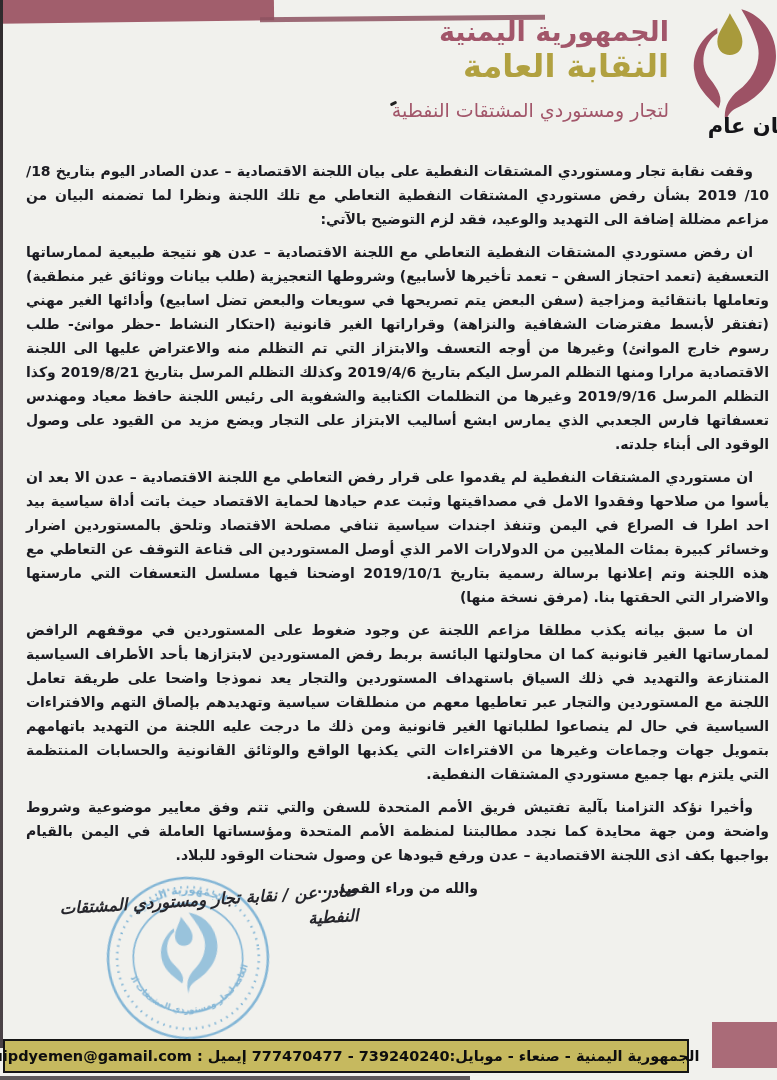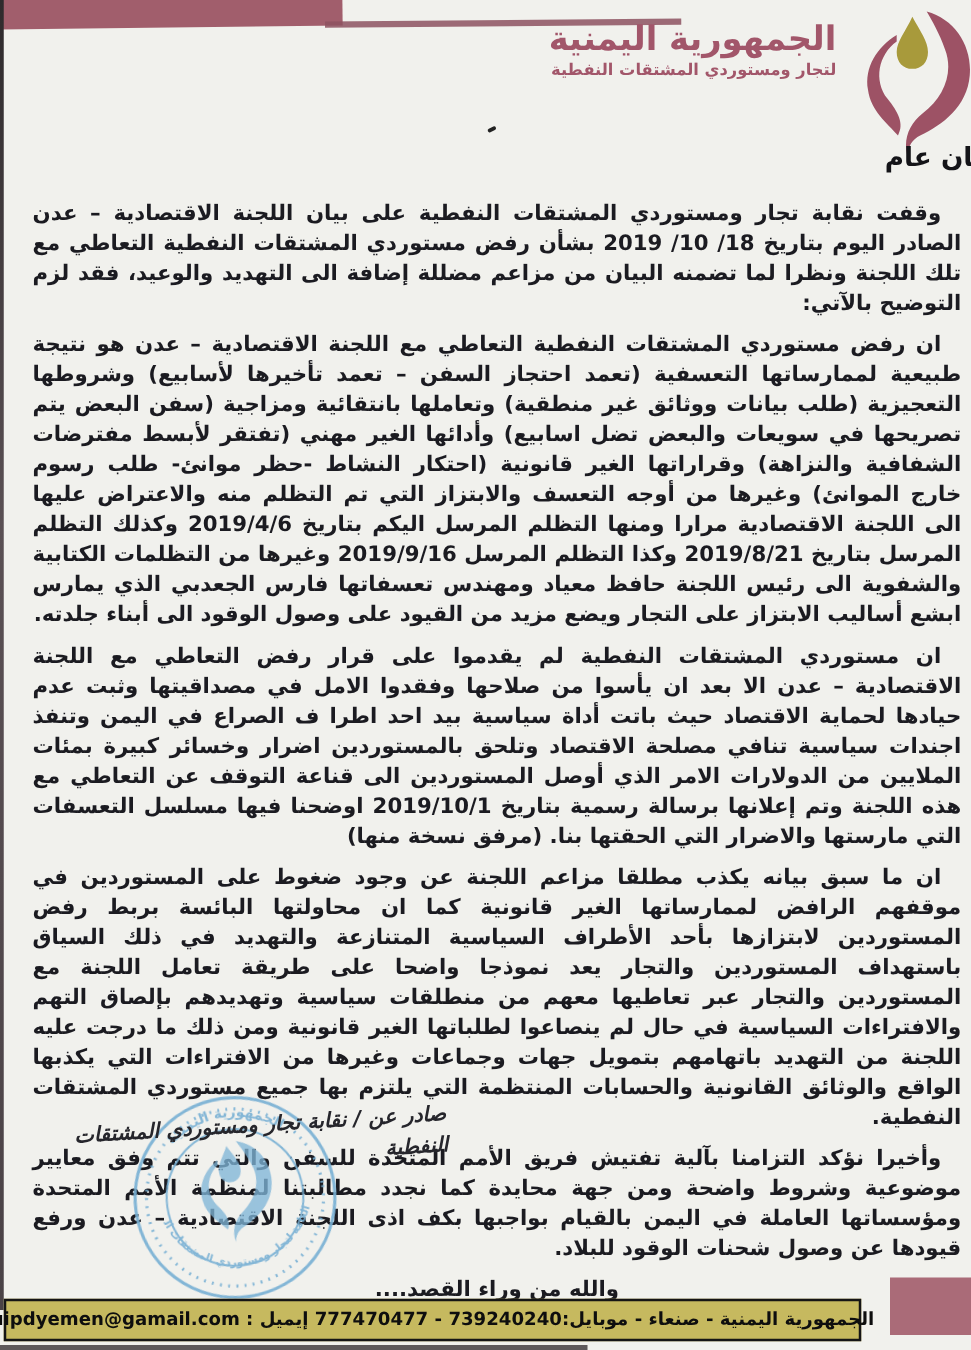--- a/index.html
+++ b/index.html
@@ -15,32 +15,32 @@
   .edge-left{position:absolute;left:0;top:0;width:3px;height:1048px;background:linear-gradient(180deg,#2e2a2c,#5a5054 40%,#4a4246);}
   .band-top{position:absolute;left:-4px;top:-3px;width:278px;height:25px;background:#a15e6c;transform:rotate(-0.7deg);}
   .band-top-line{position:absolute;left:260px;top:16px;width:285px;height:5px;background:#8d5260;transform:rotate(-0.5deg);opacity:.85;}
   .edge-bottom{position:absolute;left:0;bottom:0;width:470px;height:4px;background:#3a3336;opacity:.8;}
 
   
   .logo{position:absolute;top:5px;right:3px;width:118px;height:120px;}
   .org{position:absolute;top:16px;right:126px;width:340px;text-align:right;direction:rtl;line-height:1.15;}
   .org1{font-size:27px;font-weight:bold;color:#a2566a;}
   .org2{font-size:32px;font-weight:bold;color:#b1a140;margin-top:1px;}
-  .org3{font-size:13px;font-weight:bold;color:#a2566a;margin-top:3px;}
+  .org3{font-size:19px;font-weight:normal;color:#a2566a;margin-top:15px;}
 
   .meta{position:absolute;top:36px;left:42px;width:182px;direction:rtl;text-align:right;
         font-size:14px;font-weight:bold;color:#273248;line-height:27px;}
 
   .title{position:absolute;top:114px;left:0;right:0;margin:0;
          font-size:21px;font-weight:bold;color:#141418;direction:rtl;}
   .title-mark{position:absolute;top:102px;left:390px;width:7px;height:3px;background:#222;transform:rotate(-25deg);border-radius:2px;}
 
   
   .body{position:absolute;top:159px;left:26px;right:26px;direction:rtl;text-align:justify;
-        font-size:17px;font-weight:bold;color:#1b1b21;line-height:24px;}
+        font-size:14px;font-weight:bold;color:#1b1b21;line-height:24px;}
   .body p{margin:0 0 9px 0;text-indent:16px;}
   .body p.closing{text-align:center;text-indent:0;margin-top:4px;}
 
   
   .stamp{position:absolute;left:102px;top:872px;width:172px;height:172px;opacity:.9;transform:rotate(-8deg);filter:blur(.3px);}
   .signature{position:absolute;left:28px;top:888px;width:330px;direction:rtl;text-align:right;
              font-size:16.5px;font-weight:bold;font-style:italic;color:#26262c;line-height:25px;
              transform:rotate(-3.5deg);z-index:3;}
 
   
@@ -59,20 +59,21 @@
   <div class="edge-left"></div>
   <div class="edge-bottom"></div>
 
   <svg class="logo" viewBox="0 0 100 115" aria-hidden="true">
     <path fill="#9d5265" d="M58 4 C80 10 93 31 91 53 C89 77 70 91 53 99 C47 102 44 107 43 114 C40 101 45 90 55 82 C71 70 79 51 72 33 C68 21 62 11 58 4 Z"></path>
     <path fill="#9d5265" d="M35 22 C20 31 10 47 13 64 C15 80 28 90 36 99 C41 90 36 81 28 71 C17 57 21 37 35 27 Z"></path>
     <path fill="#a89a3b" d="M47 8 C53 19 59 27 59 35 C59 43 54 48 47 48 C40 48 35 43 35 35 C35 27 42 19 47 8 Z"></path>
   </svg>
   <div class="org">
     <div class="org1">الجمهورية اليمنية</div>
+    <div class="org2">النقابة العامة</div>
     <div class="org3">لتجار ومستوردي المشتقات النفطية</div>
   </div>
 
   <div class="meta">
   </div>
 
   <div class="title-mark"></div>
   <h1 class="title">بيان عام</h1>
 
   <div class="body">

